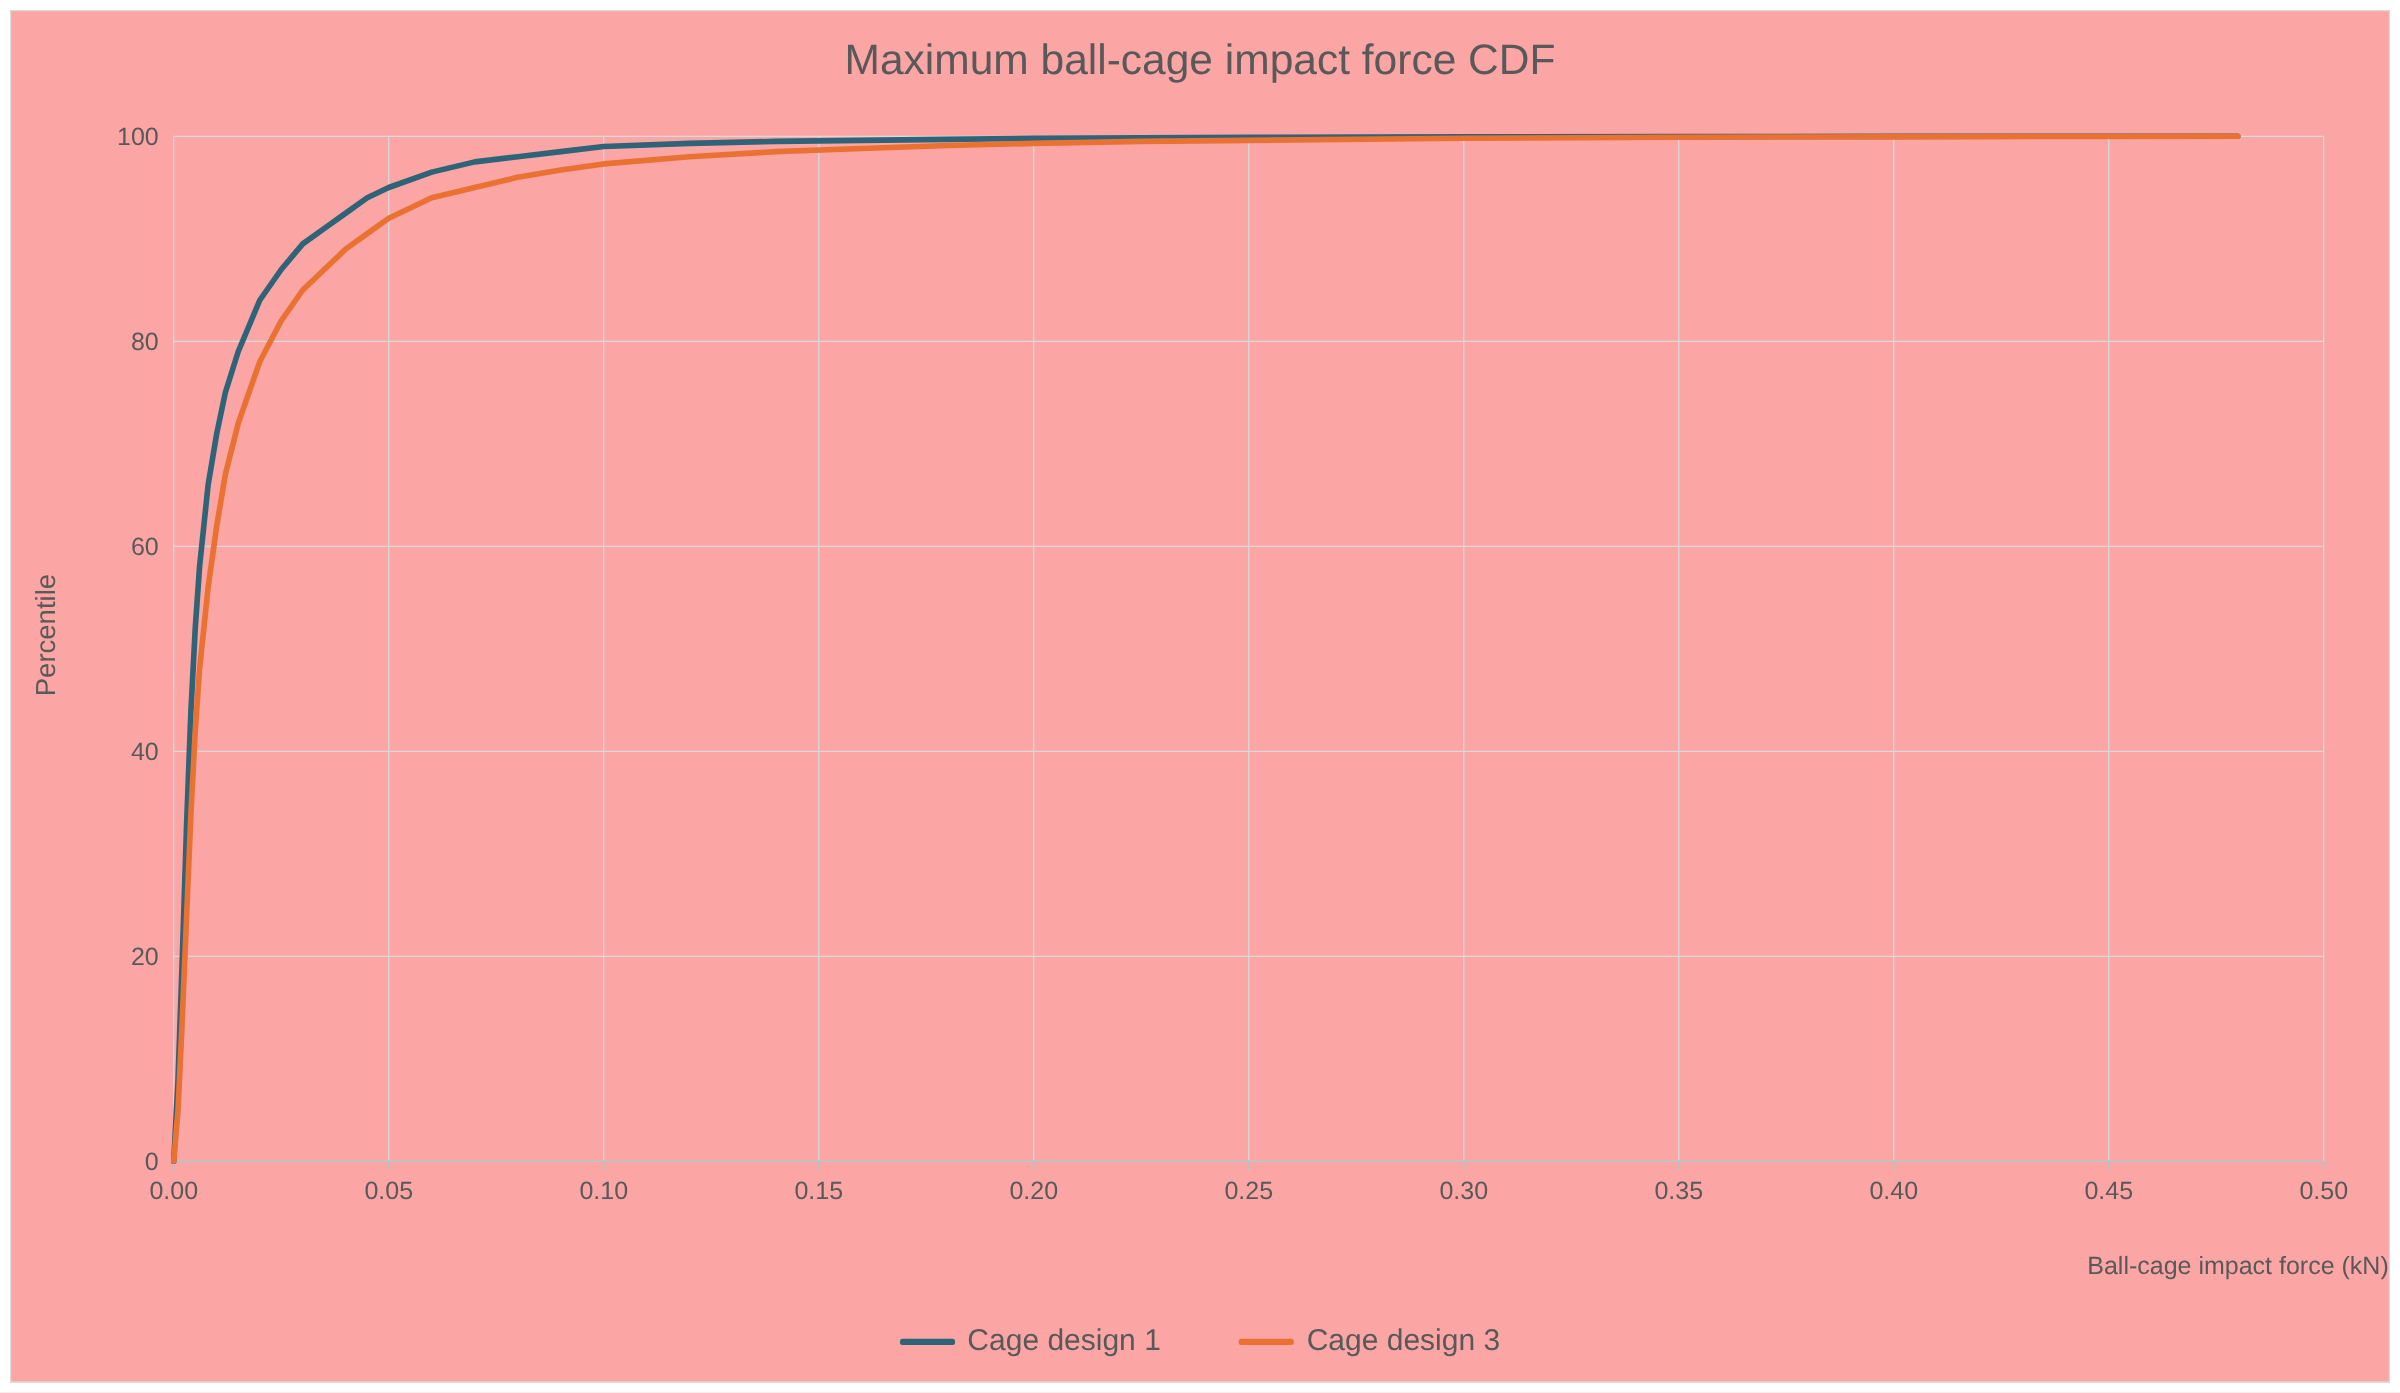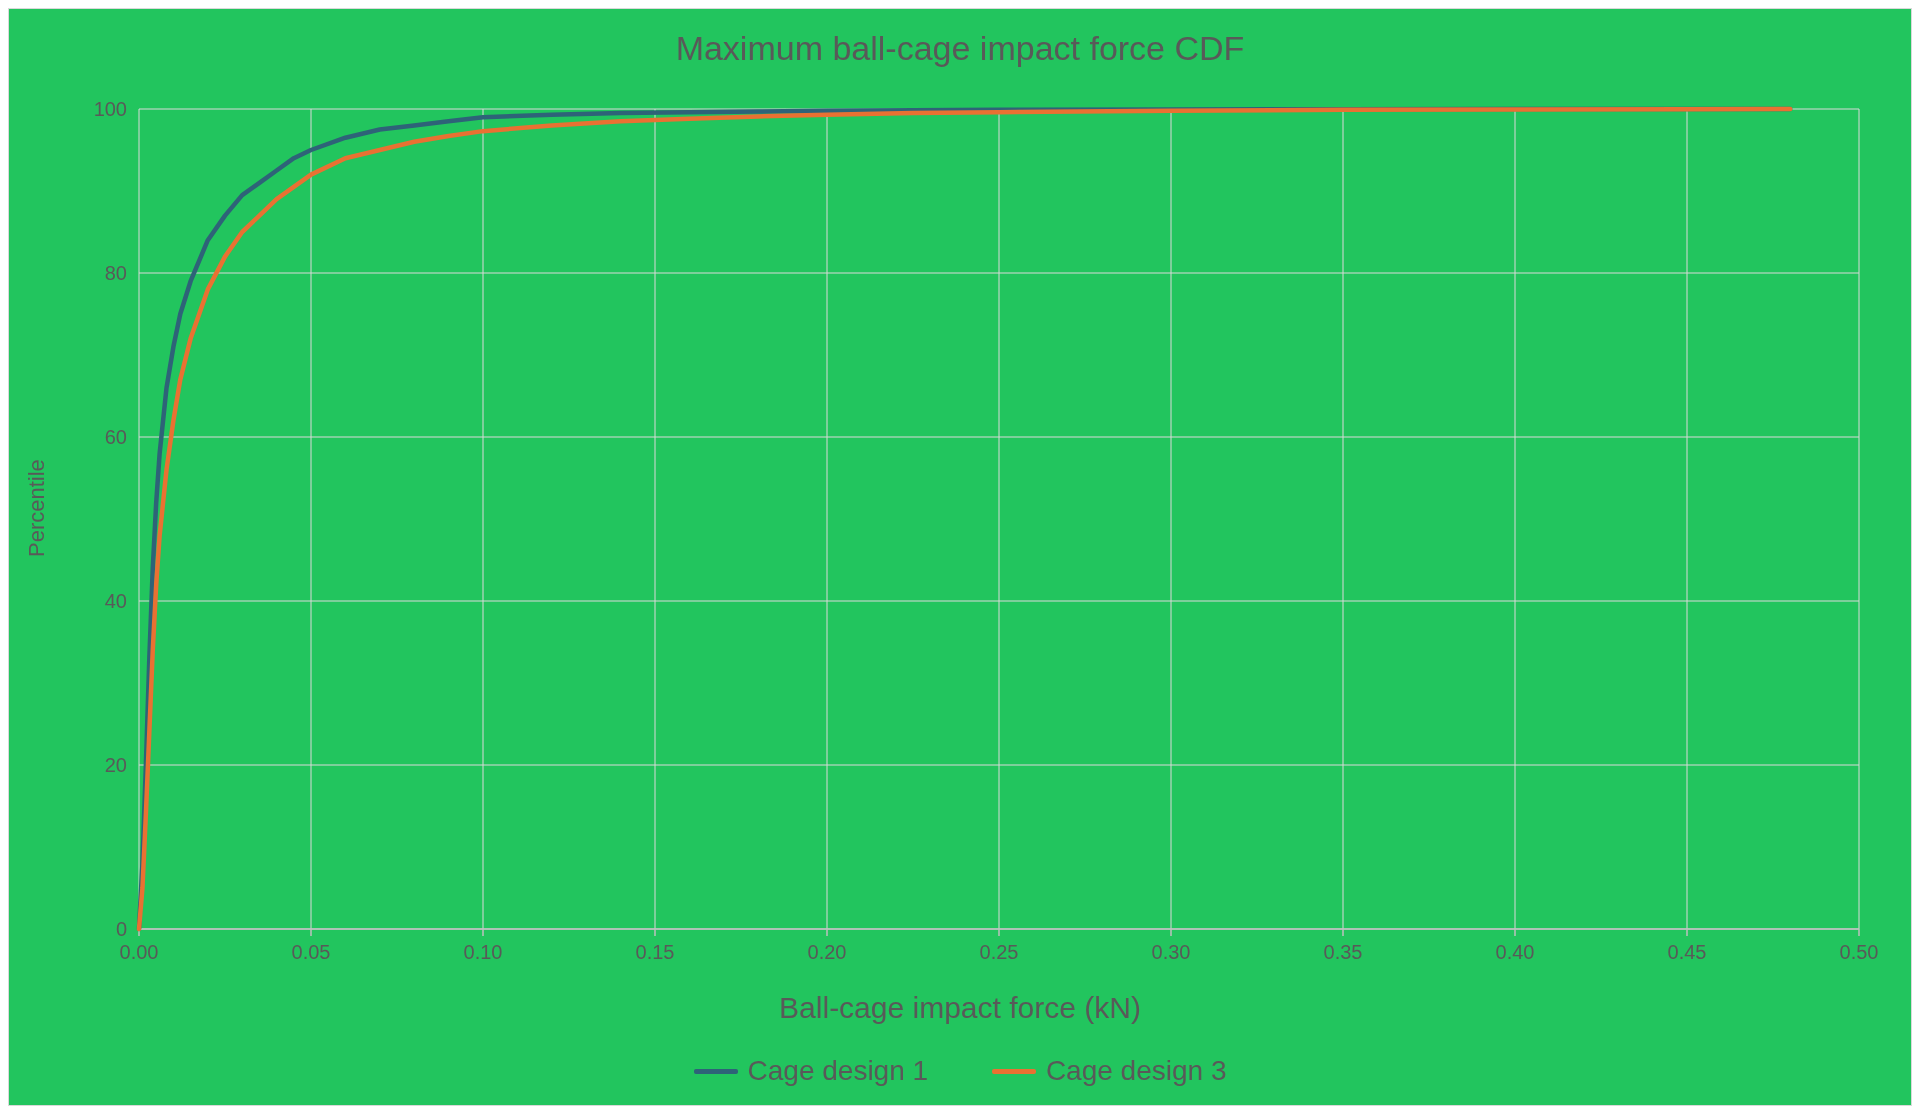--- a/index.html
+++ b/index.html
@@ -12,21 +12,21 @@
     color: #595959;
   }
   .chart-frame {
     position: absolute;
     left: 8px;
     top: 8px;
     width: 1904px;
     height: 1098px;
     border: 1px solid #d9d9d9;
     box-sizing: border-box;
-    background: #22c55e;
+    background: #fca5a5;
   }
   .title {
     position: absolute;
     top: 20px;
     left: 0;
     width: 100%;
     text-align: center;
     font-size: 34px;
     color: #595959;
     font-weight: 400;
@@ -41,41 +41,41 @@
   .plot-area svg {
     width: 100%;
     height: 100%;
     overflow: visible;
   }
   .axis-label-x {
     position: absolute;
     bottom: 80px;
     left: 0;
     width: 100%;
-    text-align: center;
-    font-size: 30px;
+    text-align: right;
+    font-size: 20px;
     color: #595959;
   }
   .axis-label-y {
     position: absolute;
     left: 28px;
     top: 50%;
     transform: translateY(-50%) rotate(-90deg);
     transform-origin: left center;
     font-size: 22px;
     color: #595959;
     white-space: nowrap;
   }
   .legend {
     position: absolute;
     bottom: 18px;
     left: 0;
     width: 100%;
     text-align: center;
-    font-size: 28px;
+    font-size: 24px;
     color: #595959;
   }
   .legend-item {
     display: inline-flex;
     align-items: center;
     margin: 0 28px;
   }
   .legend-swatch {
     display: inline-block;
     width: 44px;

